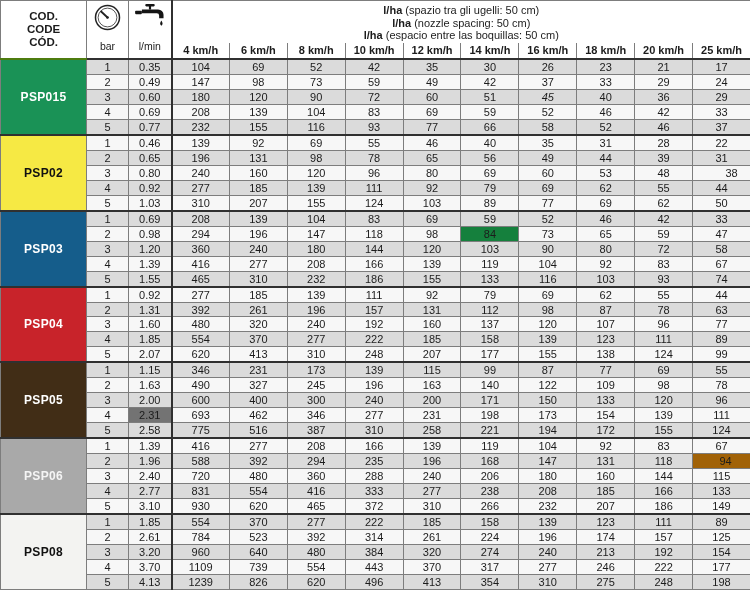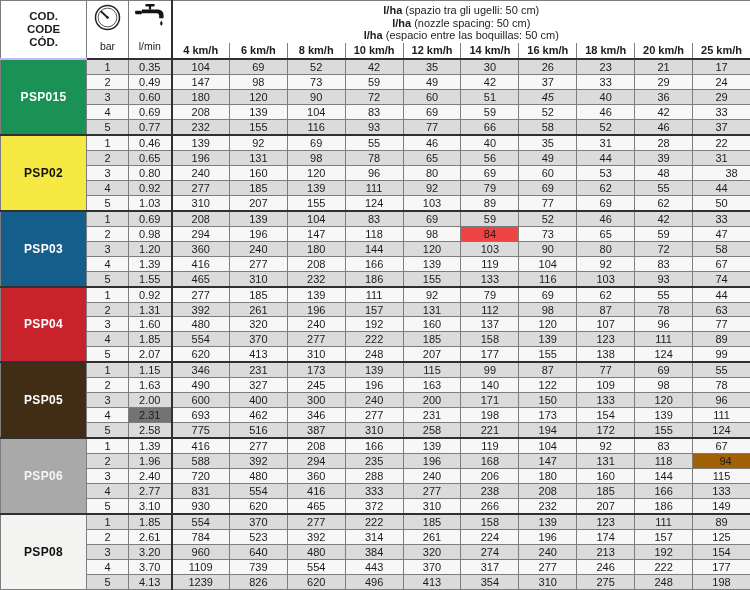--- a/index.html
+++ b/index.html
@@ -6,21 +6,21 @@
   body{font-family:"Liberation Sans",sans-serif;-webkit-font-smoothing:antialiased;}
   table.nozzle{width:750px;height:590px;border-collapse:collapse;table-layout:fixed;
     border:1px solid #303030;}
   col.c-code{width:86px;} col.c-bar{width:42px;} col.c-lmin{width:43px;} col.c-speed{width:57.9px;}
   th,td{border:1px solid #7d7d7d;padding:0;text-align:center;vertical-align:middle;
     font-size:11px;color:#1c1c1c;overflow:hidden;white-space:nowrap;}
   thead th{background:#ffffff;}
   thead tr.h-top{height:40px;}
   thead tr.h-speeds{height:17px;}
   thead tr.h-speeds th{font-weight:bold;border-bottom:2px solid #303030;}
-  th.code-head{font-weight:bold;font-size:11.5px;line-height:13px;border-bottom:2px solid #c4b5fd;}
+  th.code-head{font-weight:bold;font-size:11.5px;line-height:13px;border-bottom:2px solid #4d7c0f;}
   th.icon-head{border-bottom:2px solid #303030;vertical-align:top;}
   .icon-stack{display:flex;flex-direction:column;align-items:center;justify-content:space-between;height:53px;padding:3px 0 2px;box-sizing:border-box;}
   .unit-label{font-size:10.5px;font-weight:normal;color:#1c1c1c;}
   th.lha-head{vertical-align:top;padding-top:3px;border-bottom:1px solid #ffffff;}
   .lha-line{font-size:11px;line-height:12.5px;color:#1c1c1c;font-weight:normal;}
   .lha-line b{font-weight:bold;}
   td.code-cell{font-weight:bold;font-size:12px;letter-spacing:.3px;}
   td.first-speed,th.first-speed{border-left:2px solid #303030;}
   tbody tr.group-start td{border-top:2px solid #303030;}
   svg{display:block;}
@@ -256,21 +256,21 @@
         <td class="val-cell" style="background: rgb(219, 219, 219);">33</td>
       </tr>
       <tr>
         <td class="bar-cell" style="background: rgb(247, 247, 247);">2</td>
         <td class="lmin-cell" style="background: rgb(247, 247, 247);">0.98</td>
         <td class="val-cell first-speed" style="background: rgb(247, 247, 247);">294</td>
         <td class="val-cell" style="background: rgb(247, 247, 247);">196</td>
         <td class="val-cell" style="background: rgb(247, 247, 247);">147</td>
         <td class="val-cell" style="background: rgb(247, 247, 247);">118</td>
         <td class="val-cell" style="background: rgb(247, 247, 247);">98</td>
-        <td class="val-cell" style="background: #ef4444;">84</td>
+        <td class="val-cell" style="background: #15803d;">84</td>
         <td class="val-cell" style="background: rgb(247, 247, 247);">73</td>
         <td class="val-cell" style="background: rgb(247, 247, 247);">65</td>
         <td class="val-cell" style="background: rgb(247, 247, 247);">59</td>
         <td class="val-cell" style="background: rgb(247, 247, 247);">47</td>
       </tr>
       <tr>
         <td class="bar-cell" style="background: rgb(219, 219, 219);">3</td>
         <td class="lmin-cell" style="background: rgb(219, 219, 219);">1.20</td>
         <td class="val-cell first-speed" style="background: rgb(219, 219, 219);">360</td>
         <td class="val-cell" style="background: rgb(219, 219, 219);">240</td>

